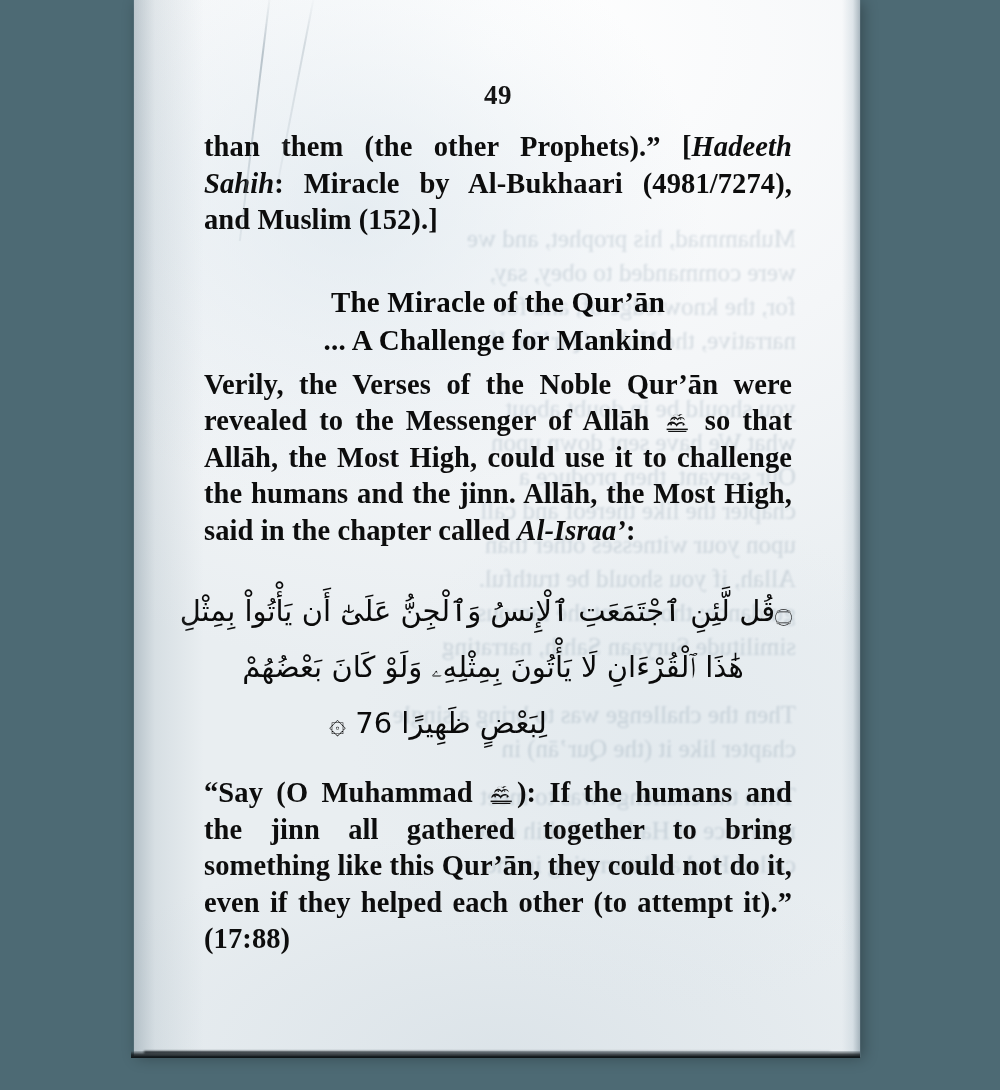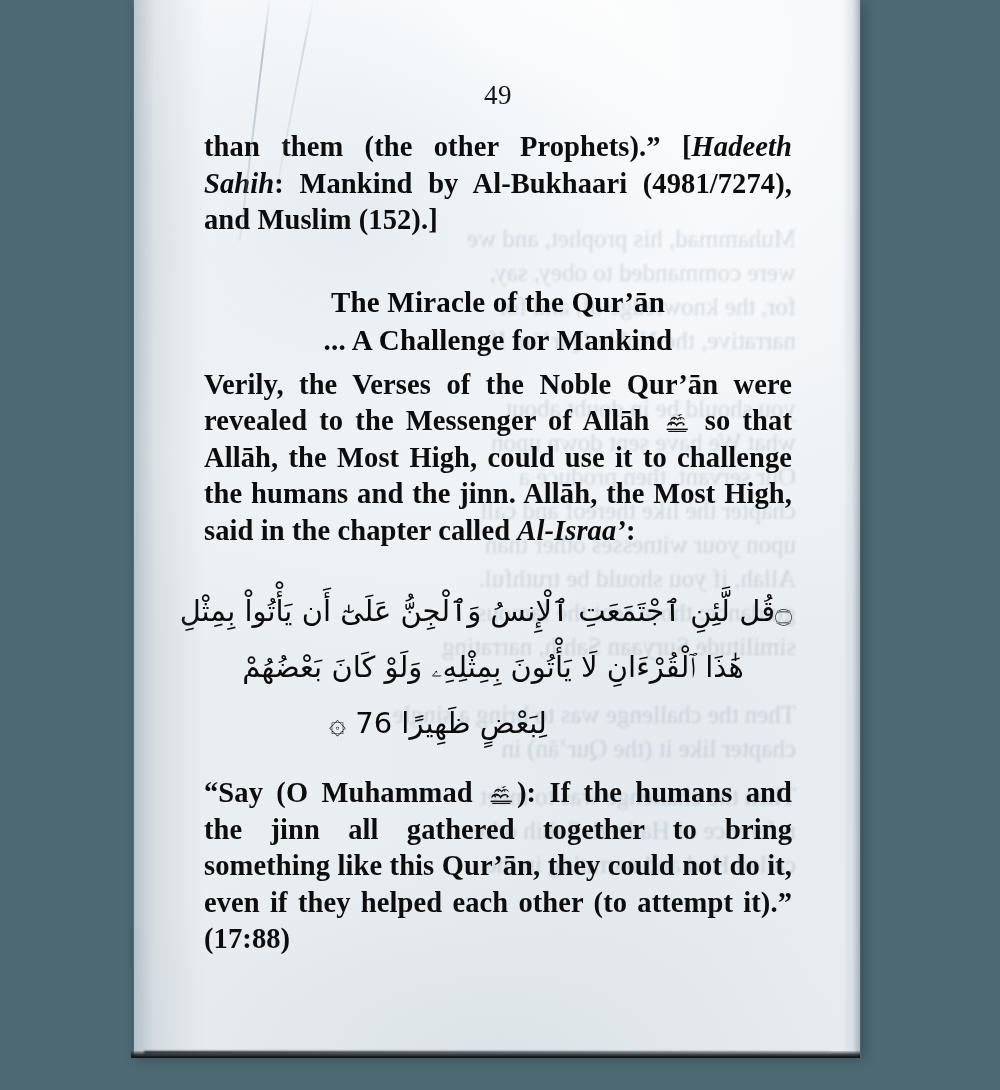--- a/index.html
+++ b/index.html
@@ -126,21 +126,21 @@
   .text-col {
     position: absolute;
     left: 70px;
     top: 0;
     width: 588px;
   }
 
   .folio {
     text-align: center;
     font-size: 27px;
-    font-weight: 400;
+    font-weight: 700;
     color: #141414;
     margin-top: 80px;
     letter-spacing: 0.5px;
   }
 
   .para {
     font-size: 28.5px;
     line-height: 36.5px;
     color: #0d0d0d;
     text-align: justify;
@@ -221,21 +221,21 @@
       <div class="gl" style="top:814px">reference of Hadeeth Sahih other</div>
       <div class="gl" style="top:848px">called Hud and narrating in the</div>
     </div>
 
     <div class="text-col">
 
       <div class="folio">49</div>
 
       <div class="para blk-1">
         <span>than them (the other Prophets).”</span>
-        <span>[</span><i>Hadeeth Sahih</i><span>: Mankind by Al-Bukhaari</span>
+        <span>[</span><i>Hadeeth Sahih</i><span>: Miracle by Al-Bukhaari</span>
         <span>(4981/7274), and Muslim (152).]</span>
       </div>
 
       <div class="heading">
         <div>The Miracle of the Qur’ān</div>
         <div>... A Challenge for Mankind</div>
       </div>
 
       <div class="para blk-2">
         <span>Verily, the Verses of the Noble Qur’ān were revealed to the Messenger of Allāh</span>

